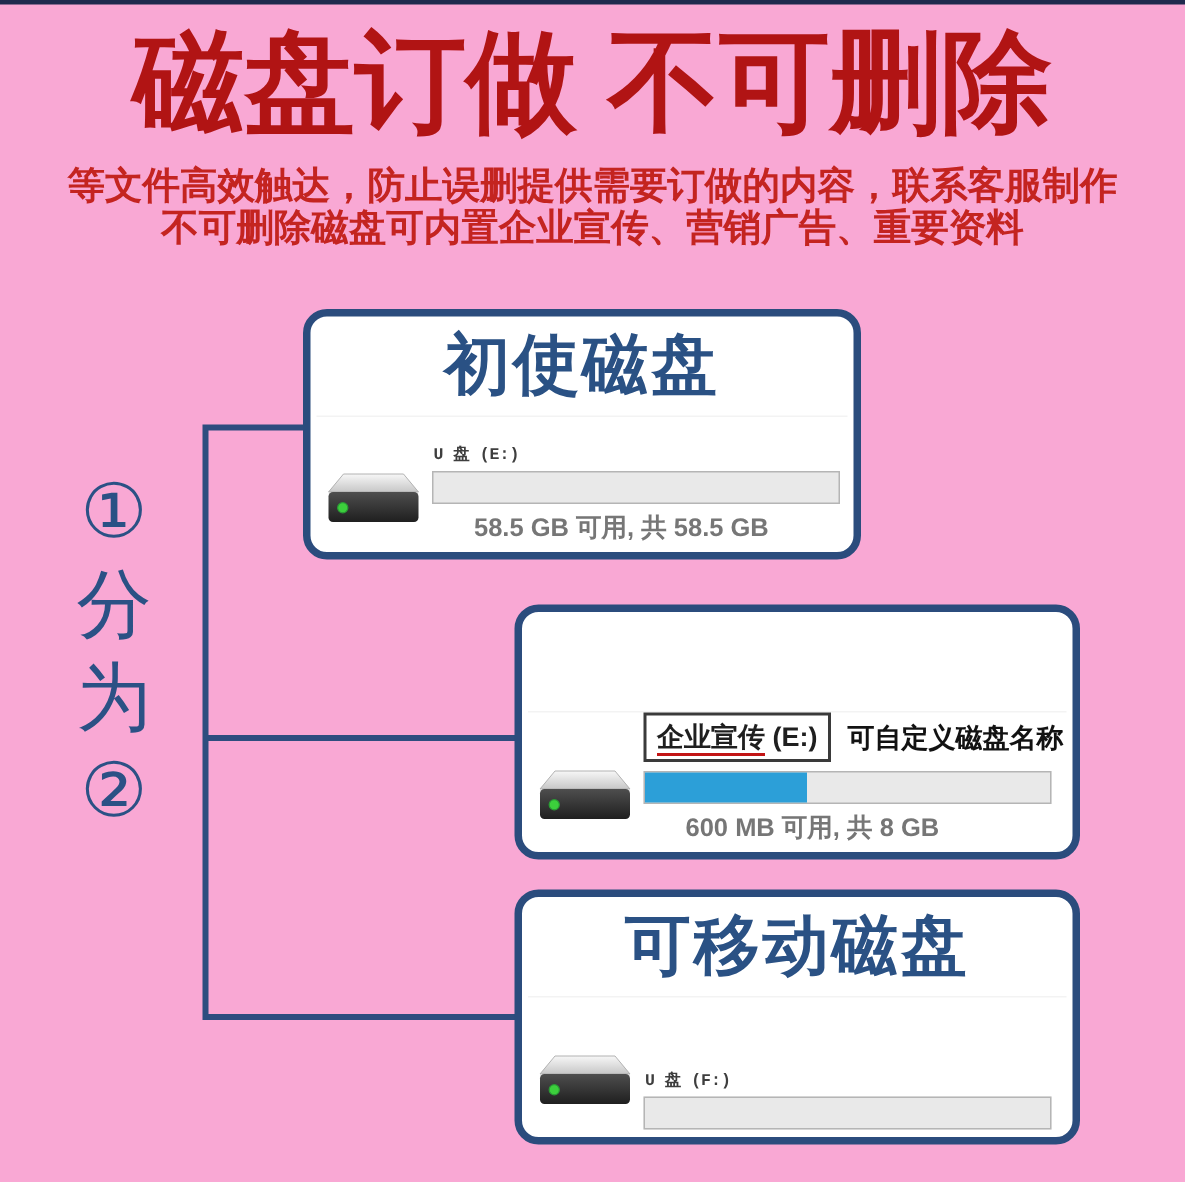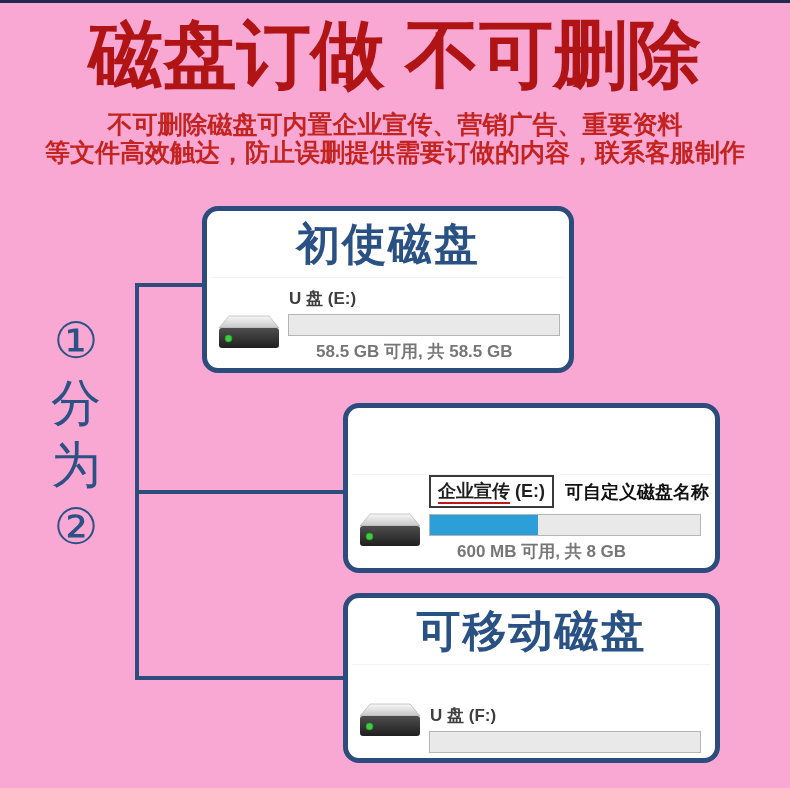--- a/index.html
+++ b/index.html
@@ -33,21 +33,21 @@
     font-weight:800;color:#2a5184;letter-spacing:2px;white-space:nowrap;
   }
   .tile-seam{position:absolute;left:4px;right:4px;top:66px;height:1px;background:#f3f3f3;}
   .drive-tile{
     position:absolute;left:11px;right:8px;bottom:5px;
     display:flex;align-items:flex-end;gap:8px;
   }
   .drive-icon{flex:none;margin-bottom:16px;width:62px;height:34px;}
   .drive-icon.first{margin-bottom:14px;}
   .drive-info{flex:none;width:272px;display:flex;flex-direction:column;}
-  .drive-label{font-size:17px;font-weight:700;color:#3e3e3e;margin:0 0 4px 1px;white-space:nowrap;}
+  .drive-label{font-size:11px;font-weight:700;color:#3e3e3e;margin:0 0 4px 1px;white-space:nowrap;font-family:Liberation Mono, monospace;}
   .capacity-bar{height:22px;border:1px solid #b5b5b5;background:#e9e9e9;box-sizing:border-box;}
   .capacity-fill{height:100%;width:0%;background:#2c9fd8;}
   .capacity-text{font-size:17px;font-weight:700;color:#767676;margin-top:4px;white-space:nowrap;margin-left:28px;}
   .label-row{display:flex;align-items:center;gap:11px;margin:0 0 6px 0;}
   .rename-box{
     border:2px solid #3a3a3a;background:#ffffff;padding:2px 7px 3px 7px;
     font-size:18px;font-weight:700;color:#1f1f1f;white-space:nowrap;
   }
   .rename-name{border-bottom:2px solid #c21515;padding-bottom:1px;}
   .rename-letter{margin-left:5px;}
@@ -56,22 +56,22 @@
 </head>
 <body>
 
 <div class="canvas">
 
   <div class="top-accent"></div>
 
   <div class="main-title">磁盘订做 不可删除</div>
 
   <div class="subtitle">
+    <div>等文件高效触达，防止误删提供需要订做的内容，联系客服制作</div>
     <div>不可删除磁盘可内置企业宣传、营销广告、重要资料</div>
-    <div>等文件高效触达，防止误删提供需要订做的内容，联系客服制作</div>
   </div>
 
   <div class="split-label">
     <span>①</span>
     <span>分</span>
     <span>为</span>
     <span>②</span>
   </div>
 
   <svg class="connectors" viewBox="0 0 790 788">

